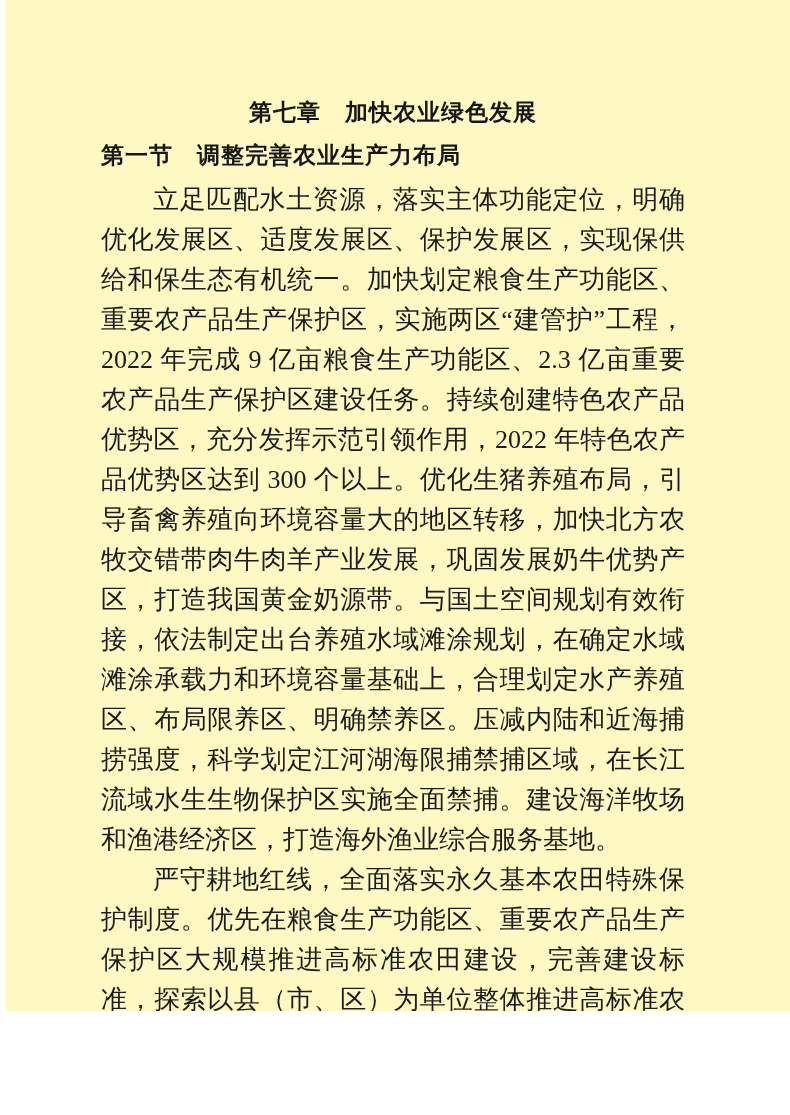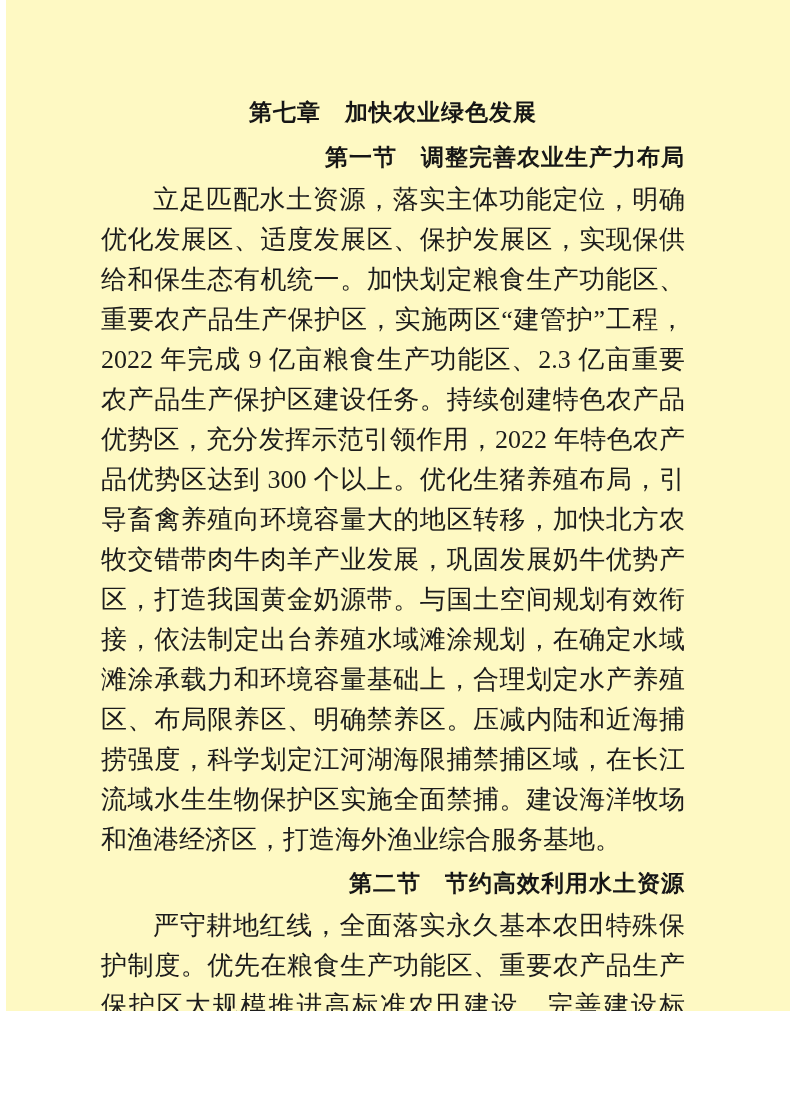--- a/index.html
+++ b/index.html
@@ -27,25 +27,25 @@
     font-family: "Liberation Sans", "DejaVu Sans", sans-serif;
     font-weight: 700;
     font-size: 23px;
     line-height: 45px;
     text-align: center;
     letter-spacing: 1px;
     color: #161616;
     margin: 0;
   }
   .section-title {
-    font-family: Liberation Serif, serif;
+    font-family: Liberation Mono, monospace;
     font-weight: 700;
     font-size: 23px;
     line-height: 45px;
-    text-align: right;
+    text-align: left;
     letter-spacing: 1px;
     color: #161616;
     margin: 0;
   }
   .body-para {
     font-size: 26px;
     line-height: 40px;
     text-align: justify;
     text-justify: inter-character;
     text-indent: 2em;
@@ -73,20 +73,19 @@
   <div class="content">
 
     <div class="chapter-title">第七章　加快农业绿色发展</div>
 
     <div class="section-block-1">
       <div class="section-title">第一节　调整完善农业生产力布局</div>
       <p class="body-para">立足匹配水土资源，落实主体功能定位，明确优化发展区、适度发展区、保护发展区，实现保供给和保生态有机统一。加快划定粮食生产功能区、重要农产品生产保护区，实施两区“建管护”工程，2022 年完成 9 亿亩粮食生产功能区、2.3 亿亩重要农产品生产保护区建设任务。持续创建特色农产品优势区，充分发挥示范引领作用，2022 年特色农产品优势区达到 300 个以上。优化生猪养殖布局，引导畜禽养殖向环境容量大的地区转移，加快北方农牧交错带肉牛肉羊产业发展，巩固发展奶牛优势产区，打造我国黄金奶源带。与国土空间规划有效衔接，依法制定出台养殖水域滩涂规划，在确定水域滩涂承载力和环境容量基础上，合理划定水产养殖区、布局限养区、明确禁养区。压减内陆和近海捕捞强度，科学划定江河湖海限捕禁捕区域，在长江流域水生生物保护区实施全面禁捕。建设海洋牧场和渔港经济区，打造海外渔业综合服务基地。</p>
     </div>
 
     <div class="section-block-2">
-      <div class="section-title">第二节　节约高效利用水土资源</div>
       <p class="body-para">严守耕地红线，全面落实永久基本农田特殊保护制度。优先在粮食生产功能区、重要农产品生产保护区大规模推进高标准农田建设，完善建设标准，探索以县（市、区）为单位整体推进高标准农田建设模式。深入开展耕地质量保护与提升行动，2022 年全国耕地质量平均比 2014 年提高 0.5 个</p>
     </div>
 
   </div>
 
   <div class="page-number">— 1 —</div>
 </div>
 
 </body></html>

